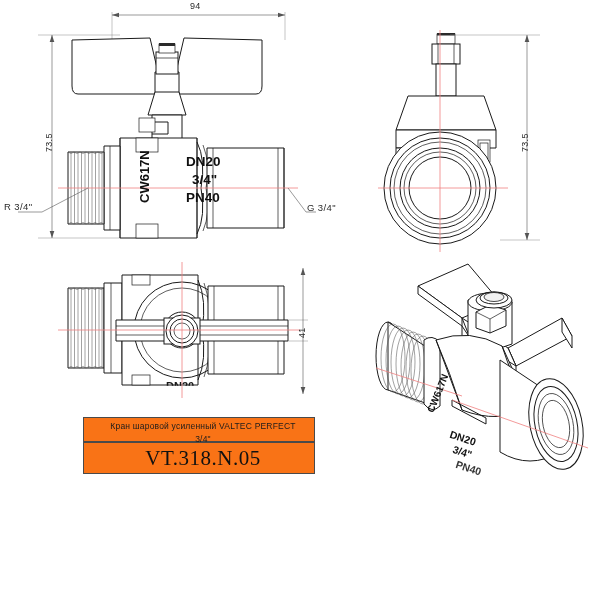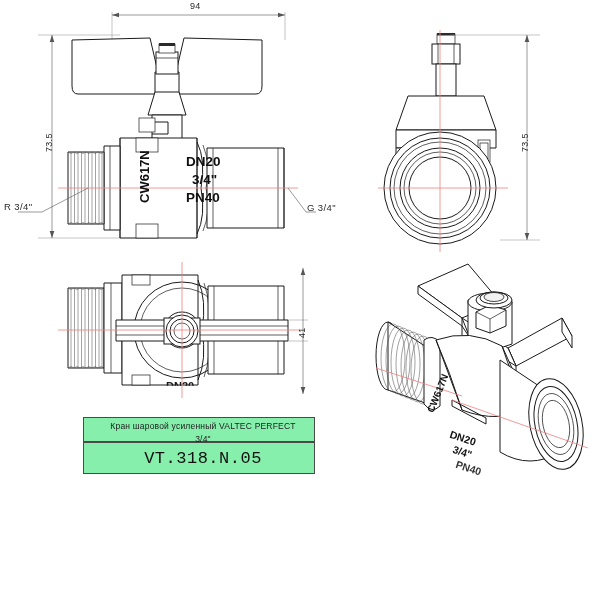--- a/index.html
+++ b/index.html
@@ -5,25 +5,25 @@
   html,body{margin:0;padding:0;background:#ffffff;}
   body{width:600px;height:600px;position:relative;overflow:hidden;
        font-family:"Liberation Sans", sans-serif;color:#1a1a1a;}
   .sheet{position:absolute;left:0;top:0;width:600px;height:600px;}
   svg{position:absolute;left:0;top:0;}
   .lbl{position:absolute;white-space:nowrap;font-family:"Liberation Sans",sans-serif;}
   .dim{font-size:9px;color:#2b2b2b;letter-spacing:0.3px;}
   .lead{font-size:9.5px;color:#2b2b2b;letter-spacing:0.4px;}
   .body-mark{font-weight:bold;color:#101010;}
   .rot90{transform:rotate(-90deg);transform-origin:0 0;}
-  .tblock{position:absolute;border:1px solid #4a4a4a;background:#86efac;box-sizing:border-box;padding-left:8px;}
+  .tblock{position:absolute;border:1px solid #4a4a4a;background:#f97316;box-sizing:border-box;padding-left:8px;}
   .tb-top{font-size:8.5px;text-align:center;line-height:1.25;padding:3px 4px 2px;color:#1c1c1c;
           letter-spacing:0.2px;}
-  .tb-bot{font-size:17px;text-align:center;color:#111;letter-spacing:0.5px;
-          font-family:Liberation Mono, monospace;}
+  .tb-bot{font-size:21px;text-align:center;color:#111;letter-spacing:0.5px;
+          font-family:Liberation Serif, serif;}
 </style>
 </head>
 <body>
 
 <div class="sheet">
 
 <svg width="600" height="600">
   <defs>
     <style>
       .ln{fill:none;stroke:#1a1a1a;stroke-width:1;}

